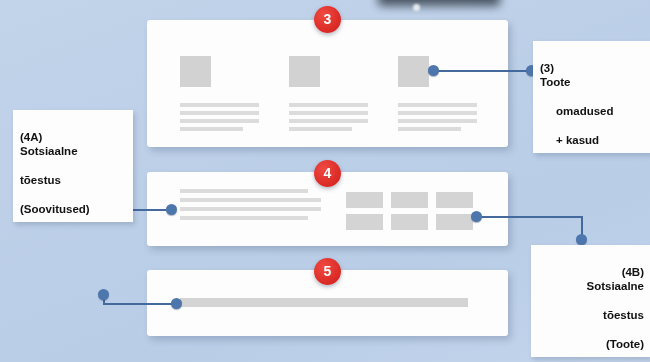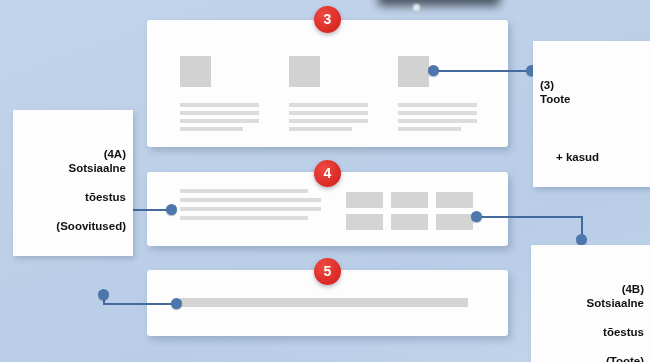--- a/index.html
+++ b/index.html
@@ -113,28 +113,28 @@
   }
 
   
   .callout {
     position: absolute;
     background: #fdfdfd;
     color: #111111;
     font-weight: bold;
     font-size: 11.5px;
     line-height: 14.5px;
-    padding: 22px 7px;
+    padding: 5px 7px;
     box-shadow: 2px 3px 5px rgba(40,60,90,0.20);
     z-index: 7;
     white-space: pre-line;
     font-family: "Liberation Sans", sans-serif;
   }
   #callout-3  { left: 533px; top: 41px;  width: 104px; text-align: left;  }
-  #callout-4a { left: 13px;  top: 110px; width: 106px; text-align: right; }
+  #callout-4a { left: 13px;  top: 110px; width: 106px; text-align: left; }
   #callout-4b { left: 531px; top: 245px; width: 106px; text-align: right; }
   #callout-5  { left: 20px;  top: 245px; width: 98px;  text-align: left;  }
   #callout-5 .ind { display: inline-block; padding-left: 17px; }
   #callout-3 .ind { display: inline-block; padding-left: 16px; }
 
   
   .conn {
     position: absolute;
     background: #44699c;
     z-index: 4;
@@ -222,21 +222,21 @@
   <div class="dot" style="left:576px; top:234px;"></div>
 
   <div class="conn v" style="left:103px; top:294px; height:11px;"></div>
   <div class="conn h" style="left:103px; top:303px; width:73px;"></div>
   <div class="dot" style="left:98px;  top:289px;"></div>
   <div class="dot" style="left:171px; top:298px;"></div>
 
   <div class="callout" id="callout-3">
     <span>(3)</span>
     <span>Toote</span><br>
-    <br>
+    <span class="ind">omadused</span><br>
     <span class="ind">+ kasud</span>
   </div>
 
   <div class="callout" id="callout-4a">
     <span>(4A)</span>
     <span>Sotsiaalne</span><br>
     <span>tõestus</span><br>
     <span>(Soovitused)</span>
   </div>
 

